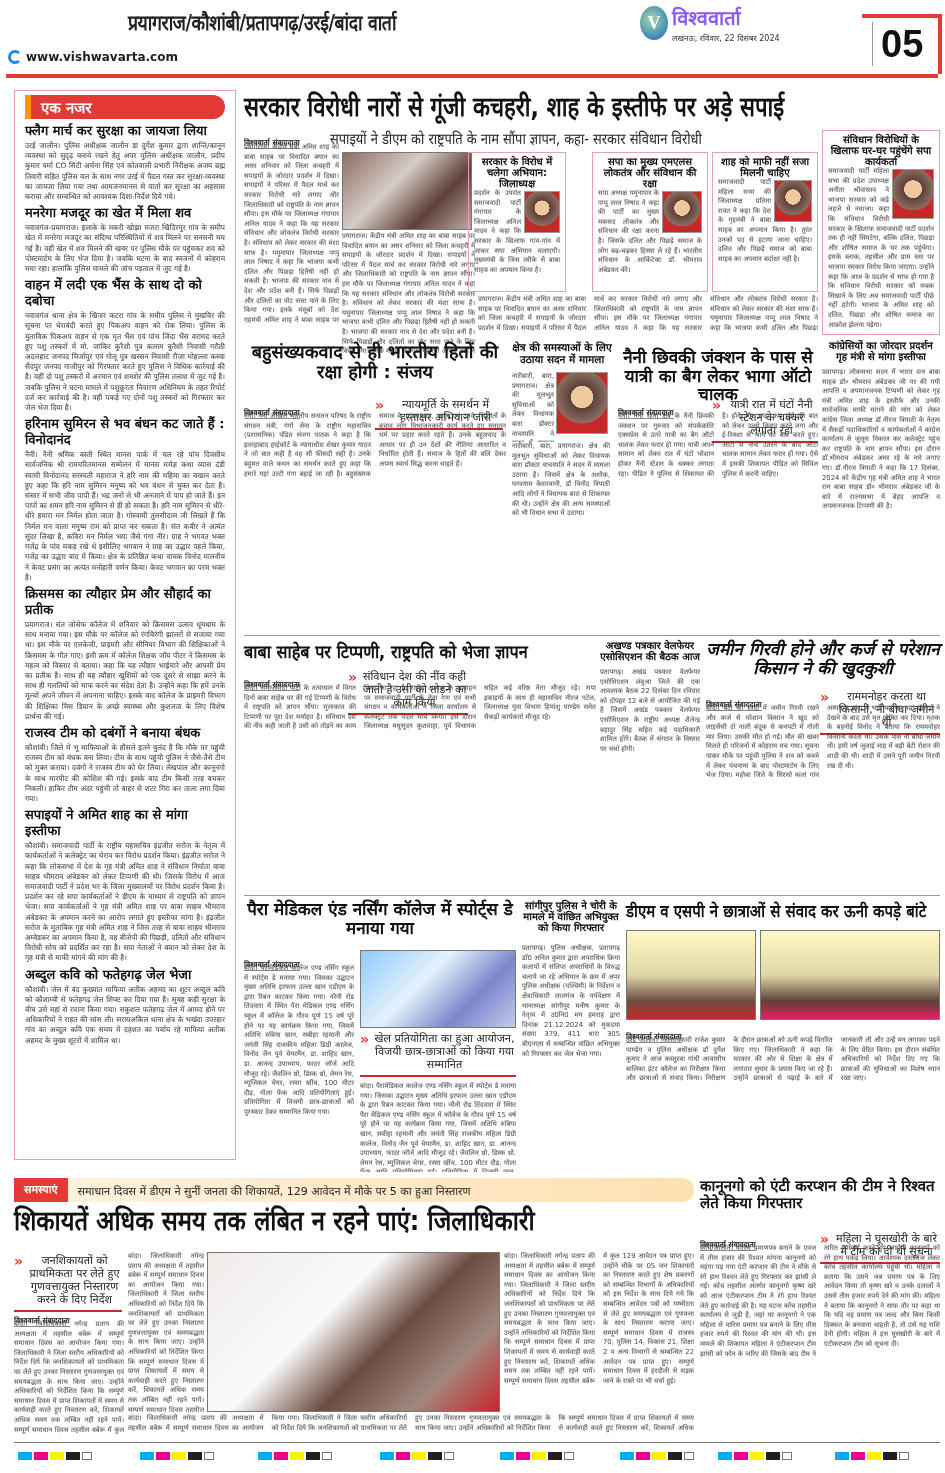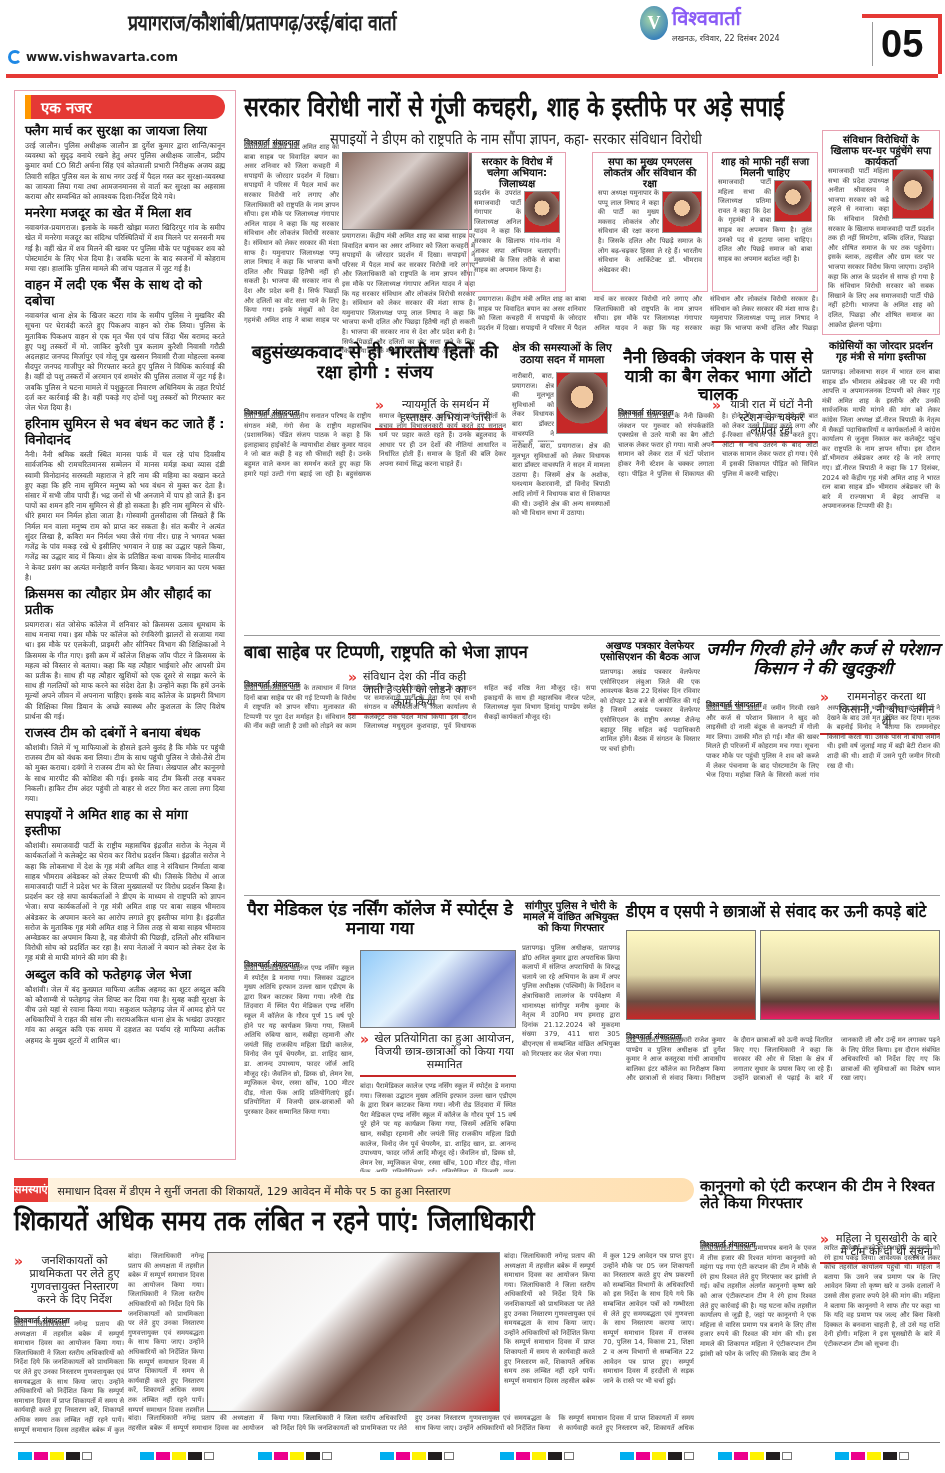--- a/index.html
+++ b/index.html
@@ -35,21 +35,21 @@
   .photo-blue { background: linear-gradient(135deg, #90caf9, #e3f2fd 40%, #7986cb 70%, #c5cae9); border: 1px solid #777; }
   .photo-face { background: radial-gradient(circle at 50% 40%, #f0c8a0 25%, #5d4037 26%, #8d6e63 60%, #c62828 61%); border: 1px solid #999; }
   .box-pink { border: 1px solid #e7a0b0; padding: 3px 5px; overflow: hidden; }
   .pull { display: flex; gap: 4px; align-items: flex-start; border-bottom: 2px solid #c62828; padding-bottom: 4px; }
   .pull-mark { color: #e53935; font-weight: bold; font-size: 14px; line-height: 14px; }
   .pull-text { font-size: 11px; line-height: 13px; color: #222; text-align: center; }
   .divider-h { background: #999; height: 1px; }
 
   
   .samasya-bar { left: 14px; top: 1178px; width: 680px; height: 24px; background: linear-gradient(90deg, #fff3e0, #ffe0b2); border-radius: 0 12px 12px 0; display: flex; align-items: center; }
-  .samasya-tag { background: #e53935; color: #fff; font-weight: bold; font-size: 11px; padding: 4px 0; height: 24px; line-height: 16px; }
+  .samasya-tag { background: #e53935; color: #fff; font-weight: bold; font-size: 11px; padding: 4px 10px; height: 24px; line-height: 16px; }
   .samasya-text { font-size: 11px; color: #222; padding-left: 10px; white-space: nowrap; }
   .color-bar { display: flex; gap: 2px; align-items: center; }
   .sw { width: 14px; height: 8px; }
   .reg { width: 10px; height: 8px; border: 1px solid #777; }
 </style>
 </head>
 <body>
 
 <div class="abs masthead"></div>
 <div class="abs mast-title">प्रयागराज/कौशांबी/प्रतापगढ़/उरई/बांदा वार्ता</div>

